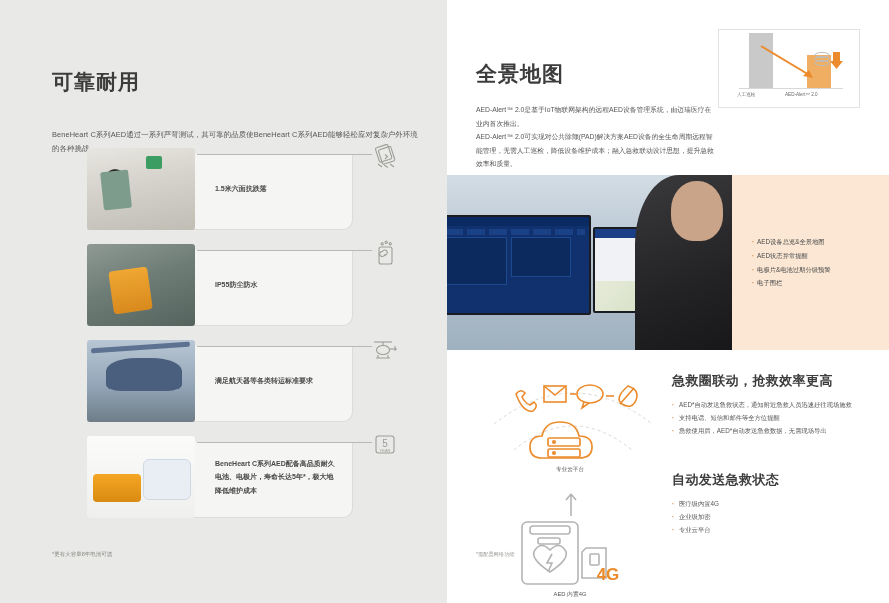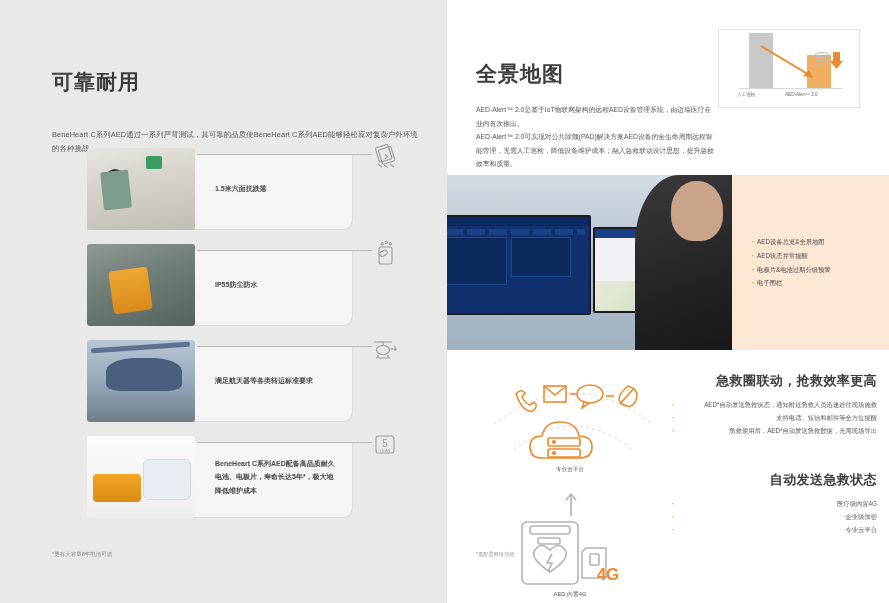--- a/index.html
+++ b/index.html
@@ -152,21 +152,21 @@
   
   .cloud-col { position:absolute; left:25px; top:372px; width:200px; height:200px; }
   .cloud-svg { position:absolute; left:8px; top:0; width:186px; height:120px; }
   .cloud-cap { position:absolute; left:0; top:94px; width:196px; text-align:center;
     font-size:5.6px; color:#555; }
   .aed-svg { position:absolute; left:36px; top:120px; width:126px; height:100px; }
   .aed-cap { position:absolute; left:0; top:218px; width:196px; text-align:center;
     font-size:5.8px; color:#555; }
   .footnote-right { position:absolute; left:29px; top:551px; font-size:5.2px; color:#9a9a96; }
 
-  .txt-col { position:absolute; left:225px; top:372px; width:205px;text-align:right; }
+  .txt-col { position:absolute; left:225px; top:372px; width:205px; }
   .blk-title { font-size:13px; font-weight:bold; color:#3c3c3c; letter-spacing:.4px; }
   .blk-list { margin-top:9px; }
   .blk-li { font-size:6.3px; color:#555; line-height:1.9; margin-bottom:1px;
             padding-left:7px; position:relative; }
   .blk-li:before { content:"·"; position:absolute; left:0; color:#d98b3a; font-weight:bold; }
   .blk2 { margin-top:34px; }
 </style>
 </head>
 <body>
 

